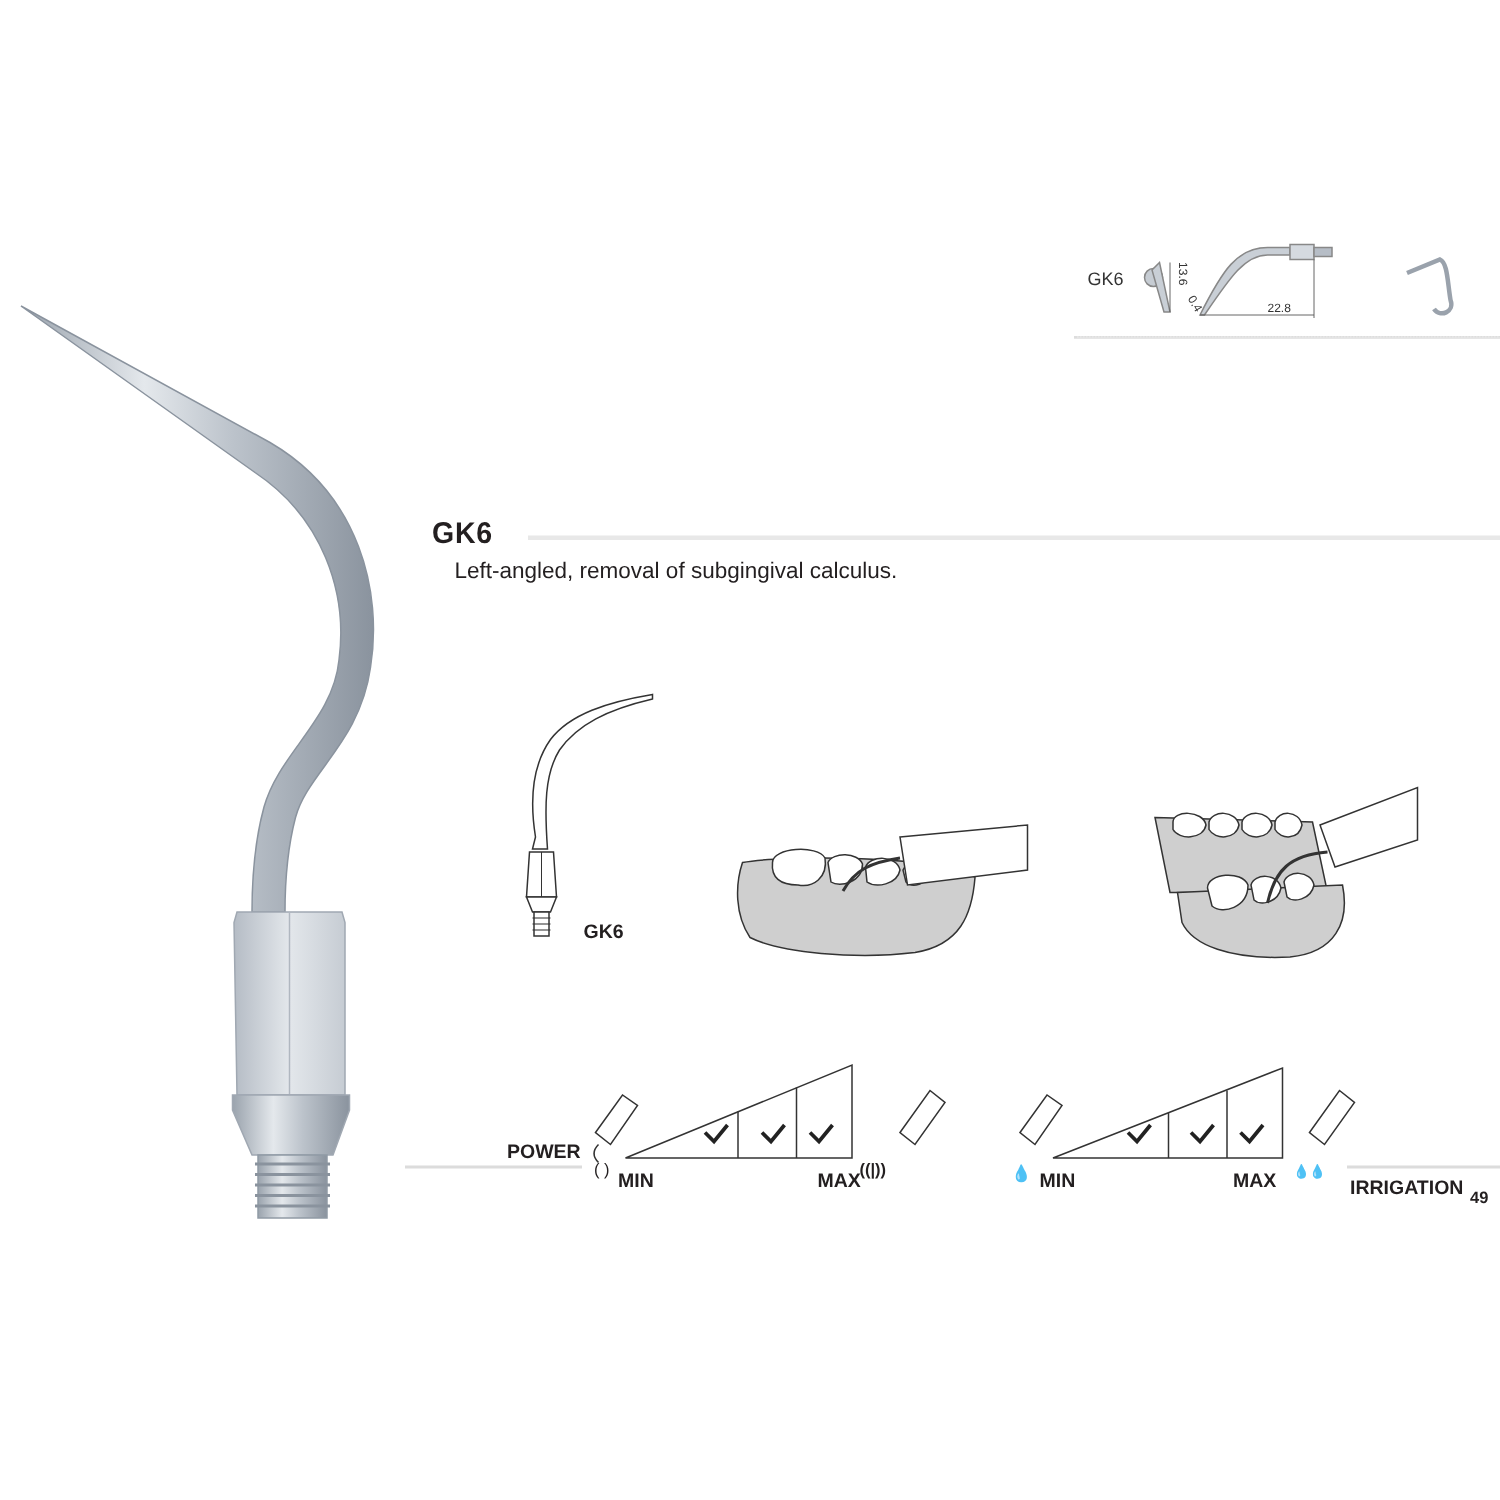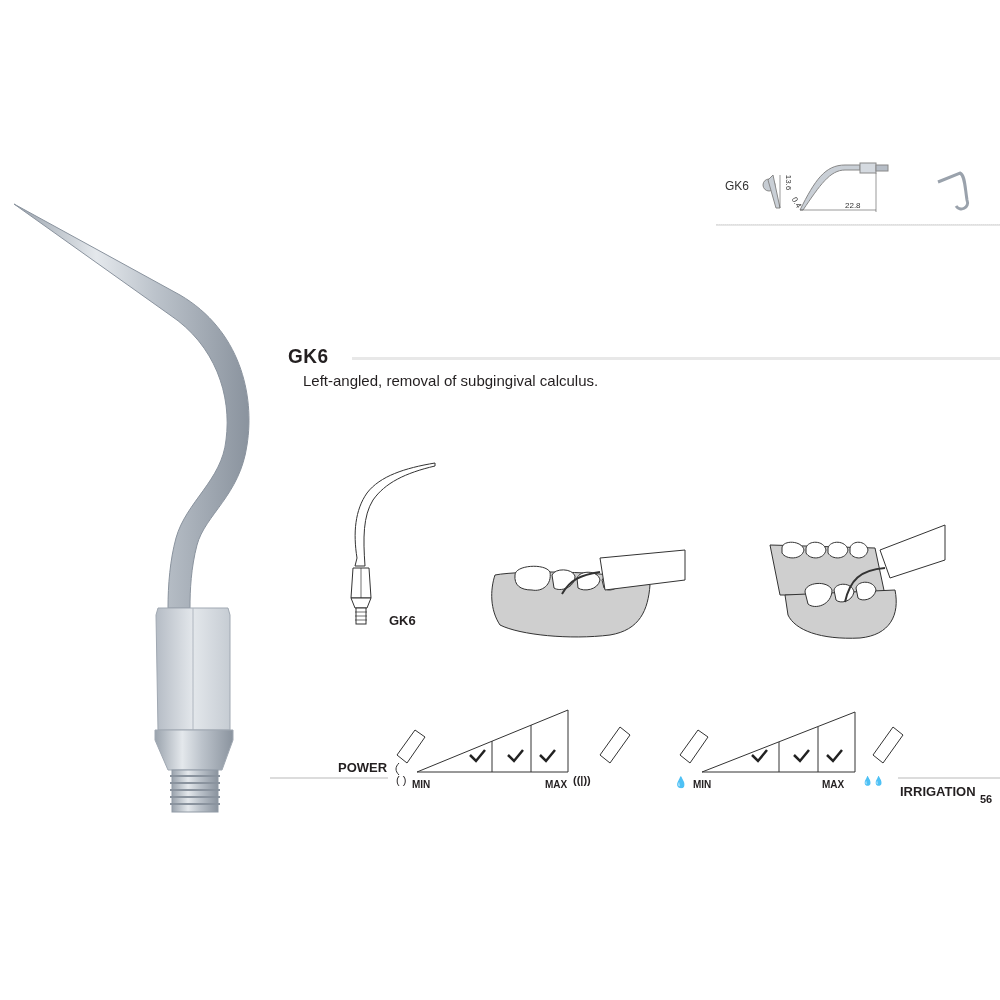--- a/index.html
+++ b/index.html
@@ -8,21 +8,21 @@
   .title { left:288px; top:346px; font-size:19px; font-weight:bold; letter-spacing:0.5px; transform:scaleY(1.05); }
   .title-rule { left:352px; top:357px; width:648px; height:3px; background:#e8e8e8; }
   .desc { left:303px; top:372px; font-size:15px; color:#231f20; }
   .spec-label { left:725px; top:179px; font-size:12px; color:#333; }
   .spec-rule { left:716px; top:224px; width:284px; height:1px; background:#e6e6e6; border-top:1px dotted #ddd; }
   .small-label { left:389px; top:613px; font-size:13px; font-weight:bold; }
   .power-label { left:338px; top:760px; font-size:13px; font-weight:bold; }
   .power-rule { left:270px; top:777px; width:118px; height:2px; background:#dcdcdc; }
   .irr-label { left:900px; top:784px; font-size:13px; font-weight:bold; }
   .irr-rule { left:898px; top:777px; width:102px; height:2px; background:#dcdcdc; }
-  .tick-label { font-size:10px; font-weight:bold; }
+  .tick-label { font-size:13px; font-weight:bold; }
   .page-num { left:980px; top:793px; font-size:11px; font-weight:bold; }
   .dim { font-size:8px; color:#333; }
   svg { position:absolute; overflow:visible; }
 </style>
 </head>
 <body>
 
 <svg width="270" height="640" style="left:0;top:190px;" viewBox="0 0 270 640">
   <defs>
     <linearGradient id="steel" x1="0" x2="1" y1="0" y2="0">
@@ -151,13 +151,13 @@
   </g>
   <path d="M203,50 L223,22 L233,30 L213,58 Z" fill="#fff" stroke="#333"></path>
 </svg>
 <div class="abs tick-label" style="left:693px;top:779px;">MIN</div>
 <div class="abs tick-label" style="left:822px;top:779px;">MAX</div>
 <div class="abs" style="left:674px;top:776px;font-size:11px;">💧</div>
 <div class="abs" style="left:862px;top:776px;font-size:9px;">💧💧</div>
 <div class="abs irr-label">IRRIGATION</div>
 <div class="abs irr-rule"></div>
 
-<div class="abs page-num">56</div>
+<div class="abs page-num">49</div>
 
 </body></html>

